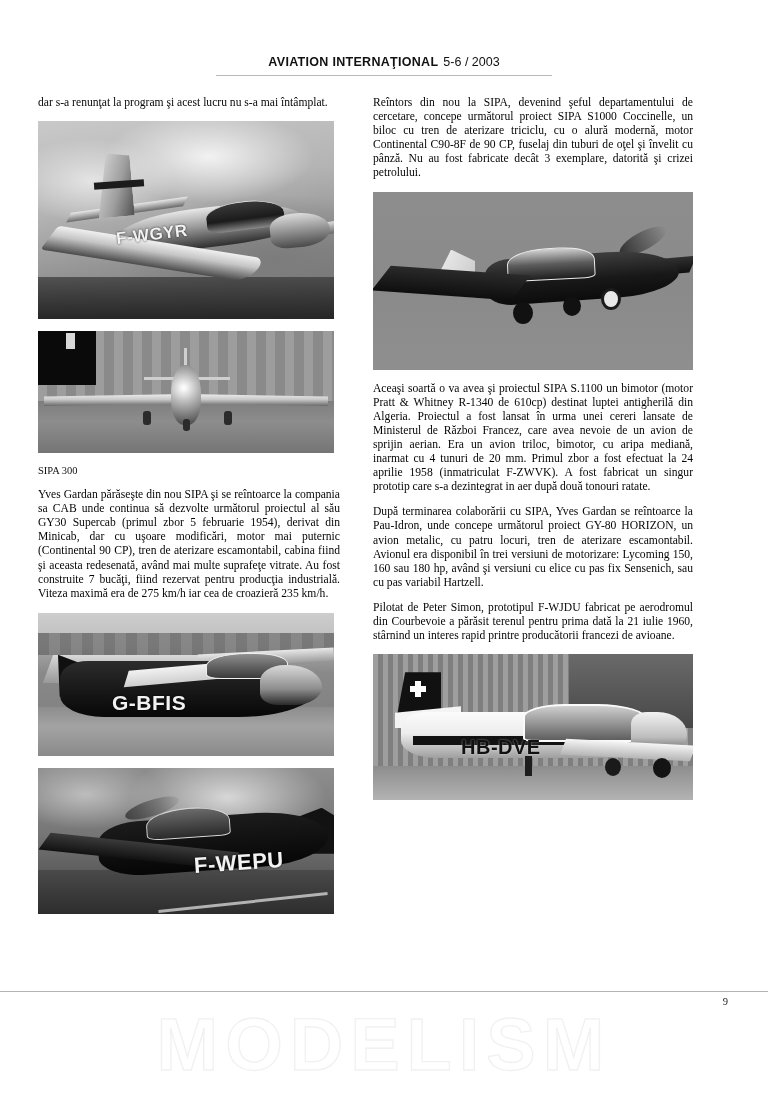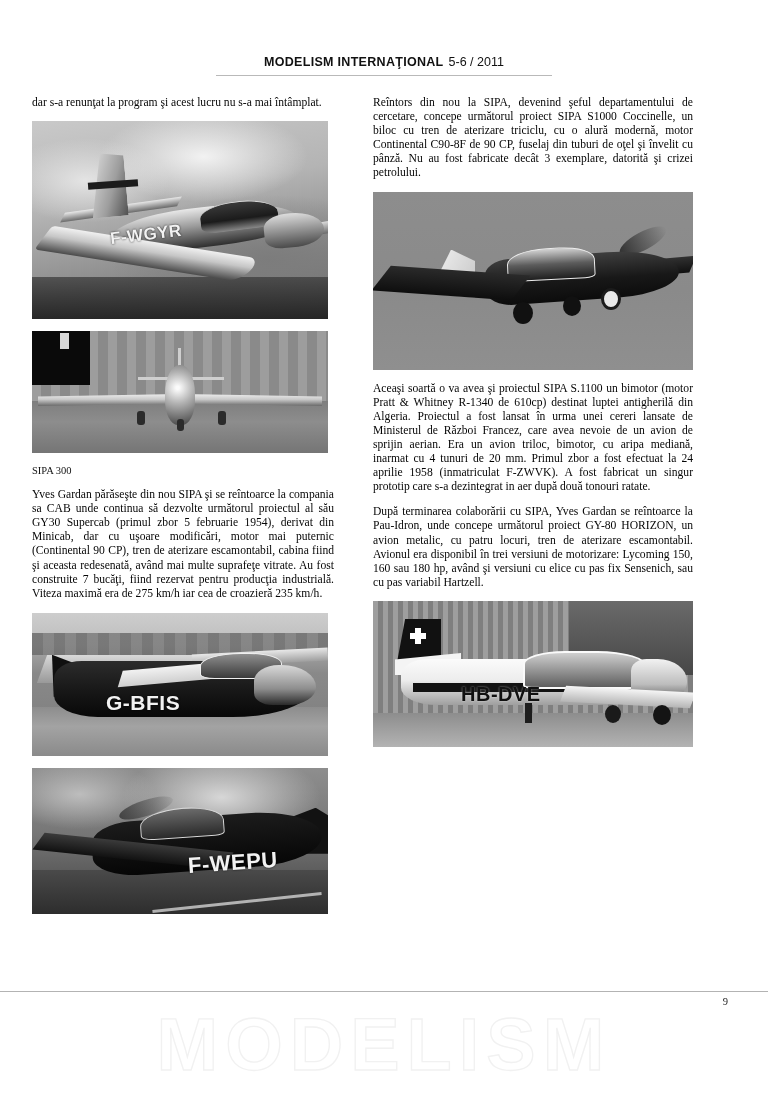--- a/index.html
+++ b/index.html
@@ -52,21 +52,21 @@
     height: 1px;
     background: #b9b9b9;
   }
 
   
   .col {
     position: absolute;
     width: 302px;
     top: 96px;
   }
-  .col-left  { left: 32px; }
+  .col-left  { left: 38px; }
   .col-right { left: 373px; width: 320px; }
 
   p.body-text {
     margin: 0 0 11px 0;
     font-family: "Liberation Serif", serif;
     font-size: 11.6px;
     line-height: 14.1px;
     text-align: justify;
     text-justify: inter-word;
     hyphens: manual;
@@ -454,21 +454,21 @@
     user-select: none;
     pointer-events: none;
   }
 </style>
 </head>
 <body>
 
 <div class="page">
 
   <div class="masthead">
-    <span class="title">MODELISM INTERNAŢIONAL</span><span class="issue">5-6 / 2011</span>
+    <span class="title">AVIATION INTERNAŢIONAL</span><span class="issue">5-6 / 2003</span>
   </div>
   <div class="masthead-rule"></div>
 
   <div class="col col-left">
 
     <p class="body-text">dar s-a renunţat la program şi acest lucru nu s-a mai întâmplat.</p>
 
     <div class="photo ph1">
       <div class="sky"></div>
       <div class="ground"></div>
@@ -543,20 +543,21 @@
       <div class="body6"></div>
       <div class="canopy6"></div>
       <div class="wingL"></div>
       <div class="gear6a"></div>
       <div class="gear6b"></div>
       <div class="gear6c"></div>
     </div>
 
     <p class="body-text">Aceaşi soartă o va avea şi proiectul SIPA S.1100 un bimotor (motor Pratt &amp; Whitney R-1340 de 610cp) destinat luptei antigherilă din Algeria. Proiectul a fost lansat în urma unei cereri lansate de Ministerul de Război Francez, care avea nevoie de un avion de sprijin aerian. Era un avion triloc, bimotor, cu aripa mediană, inarmat cu 4 tunuri de 20 mm. Primul zbor a fost efectuat la 24 aprilie 1958 (inmatriculat F-ZWVK). A fost fabricat un singur prototip care s-a dezintegrat in aer după două tonouri ratate.</p>
     <p class="body-text">După terminarea colaborării cu SIPA, Yves Gardan se reîntoarce la Pau-Idron, unde concepe următorul proiect GY-80 HORIZON, un avion metalic, cu patru locuri, tren de aterizare escamontabil. Avionul era disponibil în trei versiuni de motorizare: Lycoming 150, 160 sau 180 hp, având şi versiuni cu elice cu pas fix Sensenich, sau cu pas variabil Hartzell.</p>
+    <p class="body-text">Pilotat de Peter Simon, prototipul F-WJDU fabricat pe aerodromul din Courbevoie a părăsit terenul pentru prima dată la 21 iulie 1960, stârnind un interes rapid printre producătorii francezi de avioane.</p>
 
     <div class="photo ph5" style="margin-top:10px;">
       <div class="sky"></div>
       <div class="darkpanel"></div>
       <div class="floor5"></div>
       <div class="tailfin5"></div>
       <div class="swisscross"></div>
       <div class="tailwhite"></div>
       <div class="stab5"></div>
       <div class="body5"></div>

